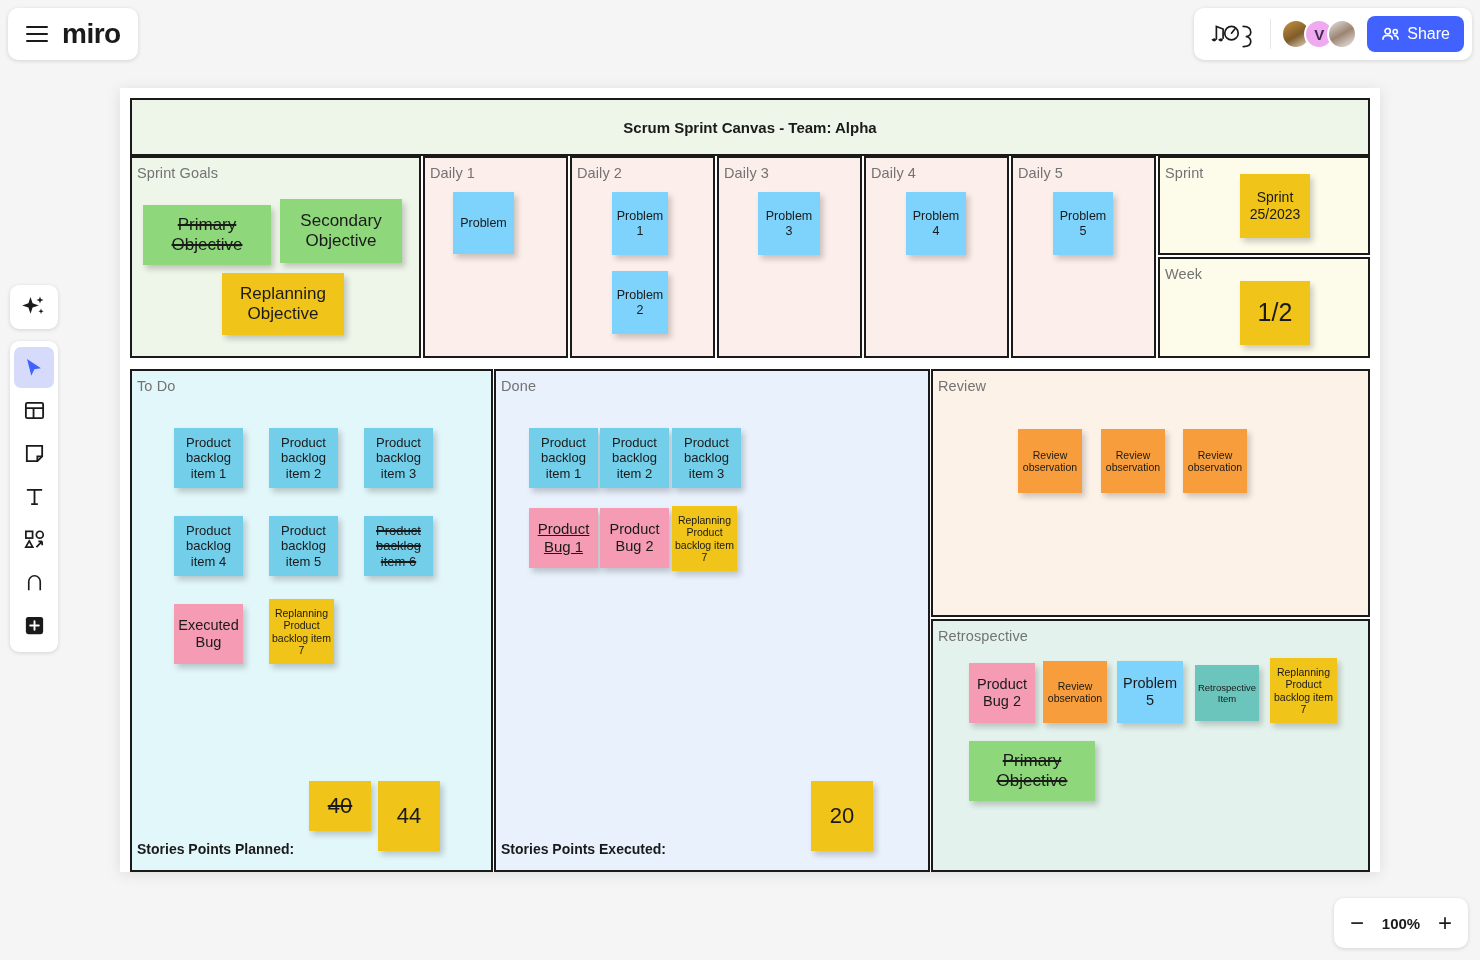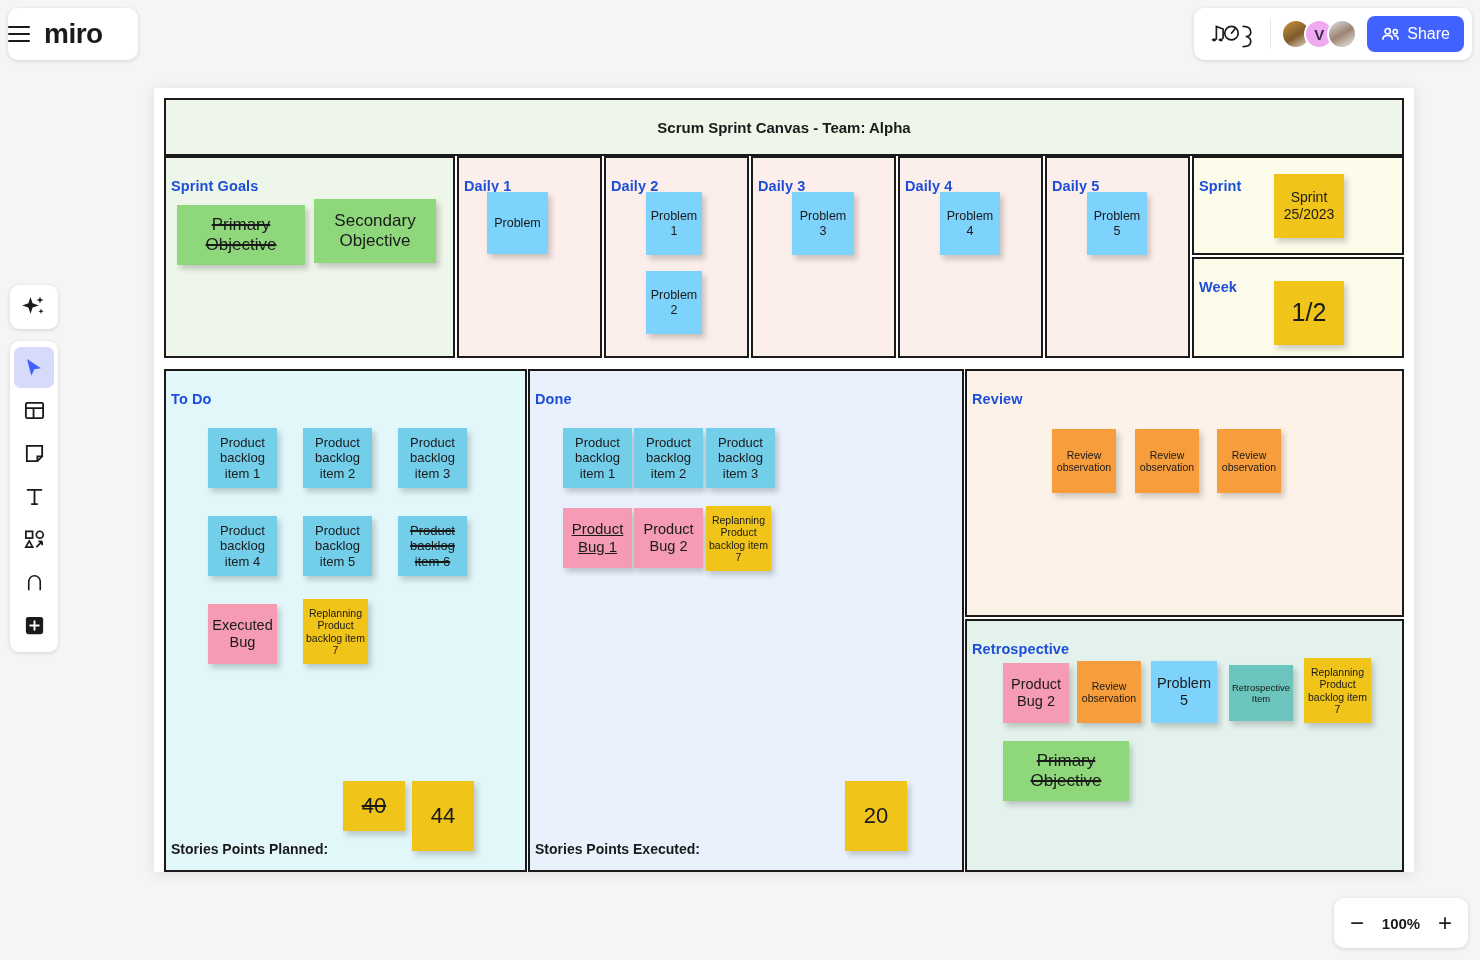--- a/index.html
+++ b/index.html
@@ -11,20 +11,21 @@
     position: relative;
   }
 
   
   .topbar-left {
     position: absolute; left: 8px; top: 8px;
     width: 130px; height: 52px;
     background: #FFFFFF; border-radius: 10px;
     box-shadow: 0 1px 4px rgba(0,0,0,.14);
     display: flex; align-items: center; gap: 14px;
+    padding-left: 18px;
   }
   .hamburger { width: 22px; height: 16px; display: flex; flex-direction: column; justify-content: space-between; cursor: pointer; }
   .hamburger i { display: block; height: 2.4px; background: #1A1A1A; border-radius: 2px; }
   .miro-logo { font-size: 28px; font-weight: 700; letter-spacing: -.5px; color: #1A1A1A; }
 
   
   .topbar-right {
     position: absolute; right: 8px; top: 8px;
     height: 52px; background: #FFFFFF; border-radius: 10px;
     box-shadow: 0 1px 4px rgba(0,0,0,.14);
@@ -74,28 +75,27 @@
   .zbtn { font-size: 24px; color: #1A1A1A; cursor: pointer; line-height: 1; user-select: none; }
   .zlabel { font-size: 15px; font-weight: 600; color: #1A1A1A; }
 
   
   .board {
     position: absolute; left: 120px; top: 88px;
     width: 1260px; height: 784px;
     background: #FFFFFF;
     box-shadow: 0 2px 14px rgba(0,0,0,.10);
     padding: 10px;
-    margin-left: 34px;
   }
   .grid { position: relative; width: 100%; height: 100%; }
 
   .panel { position: absolute; border: 2.5px solid #1A1A1A; overflow: hidden; }
   .panel-title {
-    position: absolute; left: 5px; top: 20px;
-    font-size: 14.5px; font-weight: 700; color: #1d4ed8; letter-spacing: .1px;
+    position: absolute; left: 5px; top: 7px;
+    font-size: 14.5px; font-weight: 400; color: #737373; letter-spacing: .1px;
   }
   .banner {
     display: flex; align-items: center; justify-content: center;
     font-size: 15px; font-weight: 700; color: #1A1A1A;
   }
 
   
   .note {
     position: absolute;
     display: flex; align-items: center; justify-content: center;
@@ -220,20 +220,21 @@
   <div class="grid">
 
     <div class="panel banner" style="left:0;top:0;width:1240px;height:58px;background:#EEF5E9;">
       <span>Scrum Sprint Canvas - Team: Alpha</span>
     </div>
 
     <div class="panel" style="left:0;top:58px;width:291px;height:202px;background:#EEF5E9;">
       <span class="panel-title">Sprint Goals</span>
       <div class="note n-green strike" style="left:11px;top:47px;width:128px;height:60px;font-size:17px;">Primary Objective</div>
       <div class="note n-green" style="left:148px;top:41px;width:122px;height:64px;font-size:17px;">Secondary Objective</div>
+      <div class="note n-yellow" style="left:90px;top:115px;width:122px;height:62px;font-size:17px;">Replanning Objective</div>
     </div>
 
     <div class="panel" style="left:293px;top:58px;width:145px;height:202px;background:#FCEEEA;">
       <span class="panel-title">Daily 1</span>
       <div class="note n-rose" style="left:28px;top:34px;width:61px;height:62px;font-size:12.5px;">Problem</div>
     </div>
 
     <div class="panel" style="left:440px;top:58px;width:145px;height:202px;background:#FCEEEA;">
       <span class="panel-title">Daily 2</span>
       <div class="note n-rose" style="left:40px;top:34px;width:56px;height:63px;font-size:12.5px;">Problem 1</div>

